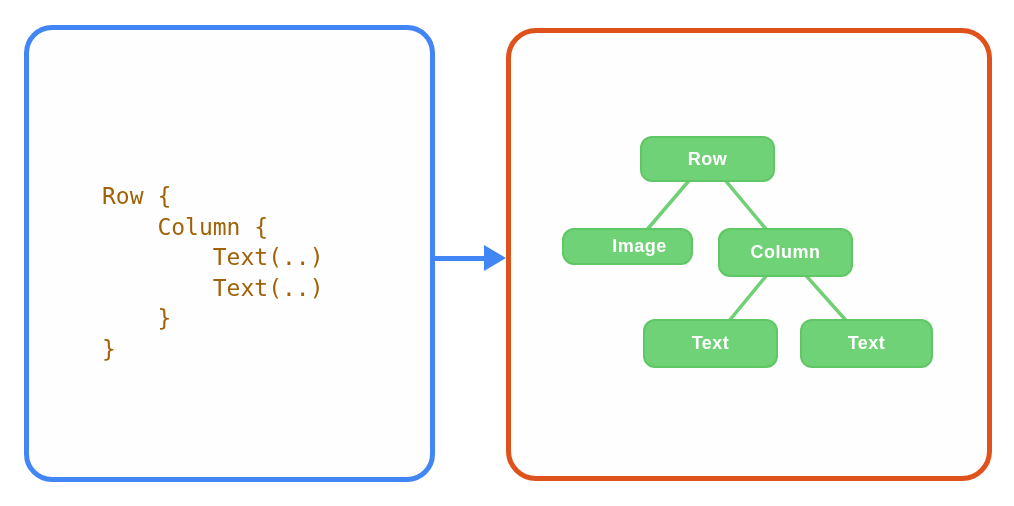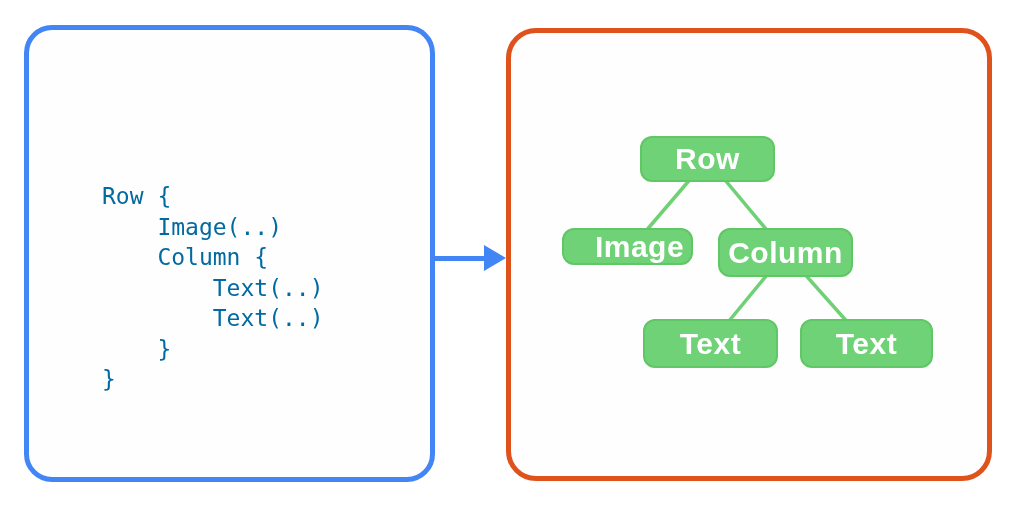--- a/index.html
+++ b/index.html
@@ -40,21 +40,21 @@
   }
 
   
   .code {
     position: absolute;
     left: 102px;
     top: 181px;
     font-family: "DejaVu Sans Mono", "Liberation Mono", monospace;
     font-size: 23px;
     line-height: 30.5px;
-    color: #0369a1;
+    color: #a16207;
     z-index: 2;
   }
   .code-line {
     white-space: pre;
   }
 
   
   .arrow {
     position: absolute;
     left: 433px;
@@ -96,41 +96,40 @@
     stroke: #6FD075;
     stroke-width: 3.5;
   }
   .node {
     position: absolute;
     box-sizing: border-box;
     background: #70D276;
     border: 2px solid #5FC765;
     border-radius: 12px;
     color: #ffffff;
-    font-size: 30px;
+    font-size: 18px;
     font-weight: 600;
     letter-spacing: 0.5px;
     display: flex;
     align-items: center;
     justify-content: center;
     z-index: 2;
   }
   .node-row    { left: 640px; top: 136px; width: 135px; height: 46px; }
   .node-image  { left: 562px; top: 228px; width: 131px; height: 37px; padding-left: 24px; }
   .node-column { left: 718px; top: 228px; width: 135px; height: 49px; text-align: center; }
   .node-text1  { left: 643px; top: 319px; width: 135px; height: 49px; }
   .node-text2  { left: 800px; top: 319px; width: 133px; height: 49px; }
 </style>
 </head>
 <body>
 
 <div class="panel panel-left"></div>
 <div class="code">
   <div class="code-line">Row {</div>
-  <div class="code-line">    Image(..)</div>
   <div class="code-line">    Column {</div>
   <div class="code-line">        Text(..)</div>
   <div class="code-line">        Text(..)</div>
   <div class="code-line">    }</div>
   <div class="code-line">}</div>
 </div>
 
 <div class="arrow">
   <div class="arrow-shaft"></div>
   <div class="arrow-head"></div>

